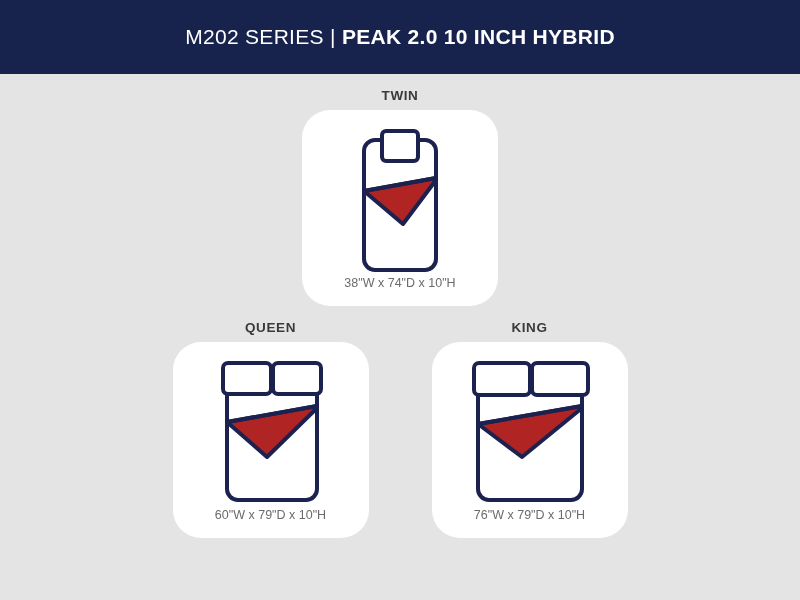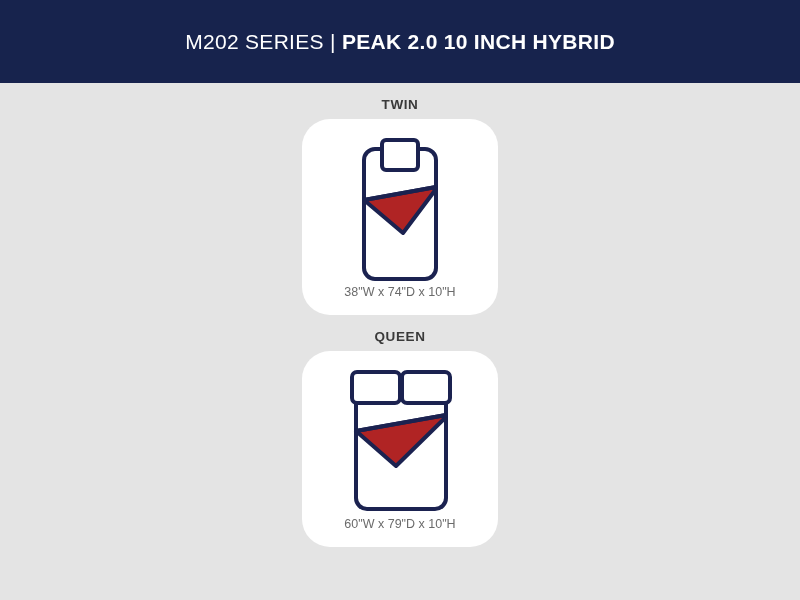--- a/index.html
+++ b/index.html
@@ -9,21 +9,21 @@
   body {
     width: 800px;
     height: 600px;
     background: #e4e4e4;
     font-family: "Liberation Sans", sans-serif;
     overflow: hidden;
   }
 
   
   .header {
-    height: 83px;
+    height: 74px;
     background: #17234d;
     display: flex;
     align-items: center;
     justify-content: center;
   }
   .header-title {
     color: #ffffff;
     font-size: 21px;
     letter-spacing: 0.3px;
     white-space: nowrap;
@@ -143,16 +143,31 @@
             <path d="M20 62 L110 46 L110 48 L60 97 Z" fill="#b02424" stroke="#1b2250" stroke-width="4" stroke-linejoin="round"></path>
             <path d="M20 62 L110 46" fill="none" stroke="#1b2250" stroke-width="4" stroke-linecap="round"></path>
             <rect x="16" y="3" width="48" height="31" rx="5" ry="5" fill="#ffffff" stroke="#1b2250" stroke-width="4"></rect>
             <rect x="66" y="3" width="48" height="31" rx="5" ry="5" fill="#ffffff" stroke="#1b2250" stroke-width="4"></rect>
           </svg>
         </div>
         <div class="dims">60"W x 79"D x 10"H</div>
       </div>
     </div>
 
+    <div class="size-block">
+      <div class="size-label">KING</div>
+      <div class="card card-bottom">
+        <div class="bed-wrap">
+          <svg width="140" height="146" viewBox="0 0 140 146">
+            <rect x="18" y="14" width="104" height="126" rx="11" ry="11" fill="#ffffff" stroke="#1b2250" stroke-width="4"></rect>
+            <path d="M18 64 L122 46 L122 48 L62 97 Z" fill="#b02424" stroke="#1b2250" stroke-width="4" stroke-linejoin="round"></path>
+            <path d="M18 64 L122 46" fill="none" stroke="#1b2250" stroke-width="4" stroke-linecap="round"></path>
+            <rect x="14" y="3" width="56" height="32" rx="5" ry="5" fill="#ffffff" stroke="#1b2250" stroke-width="4"></rect>
+            <rect x="72" y="3" width="56" height="32" rx="5" ry="5" fill="#ffffff" stroke="#1b2250" stroke-width="4"></rect>
+          </svg>
+        </div>
+        <div class="dims">76"W x 79"D x 10"H</div>
+      </div>
+    </div>
 
 
   </div>
 </div>
 
 </body></html>

